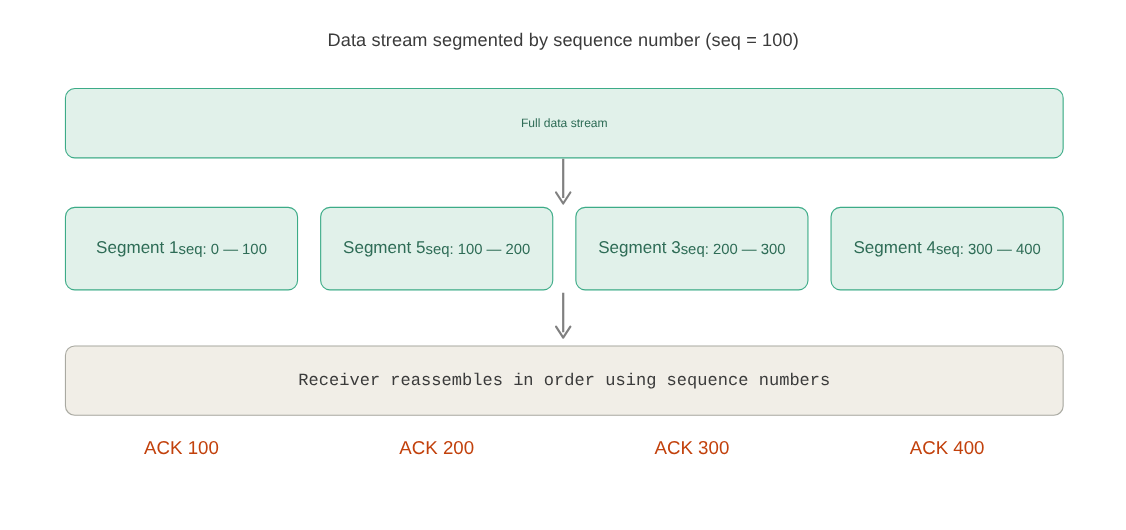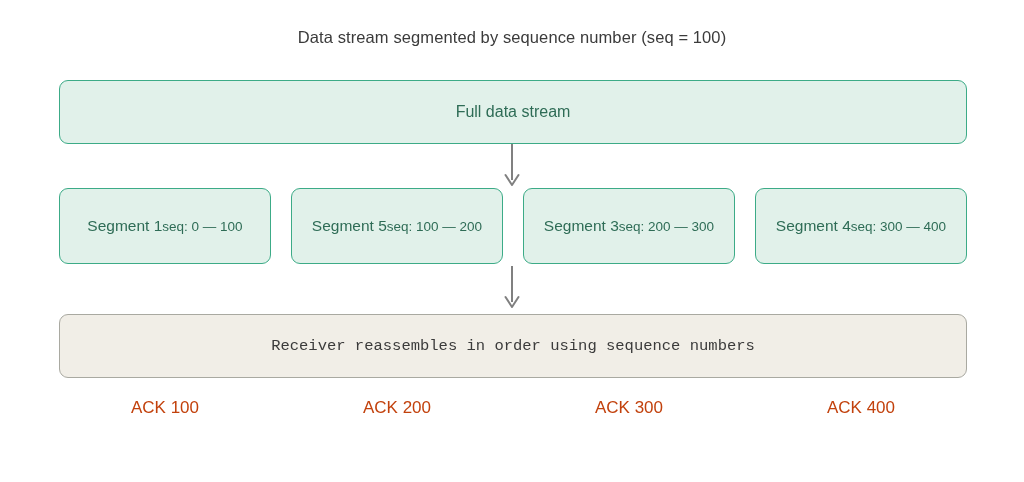--- a/index.html
+++ b/index.html
@@ -58,21 +58,21 @@
   }
 
   
   #full-stream-box {
     left: 59px;
     top: 80px;
     width: 908px;
     height: 64px;
   }
   #full-stream-label {
-    font-size: 16px;
+    font-size: 11px;
     color: #2e6c56;
   }
 
   
   #segments-row {
     position: absolute;
     left: 59px;
     top: 188px;
     width: 908px;
     height: 76px;

